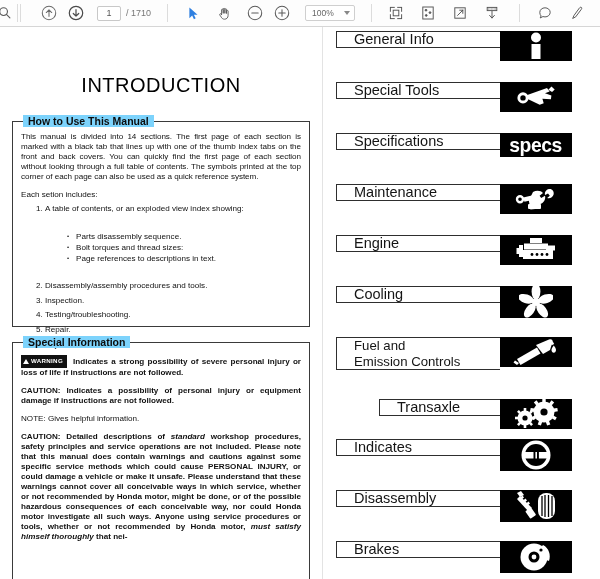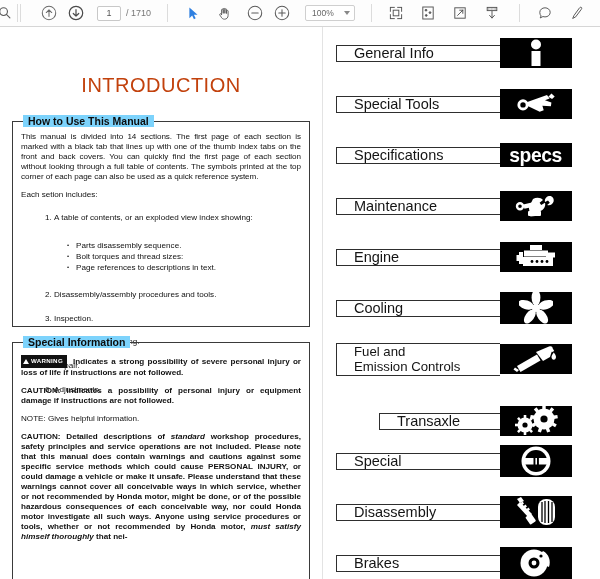--- a/index.html
+++ b/index.html
@@ -91,21 +91,21 @@
     width: 322px;
     height: 552px;
     background: #ffffff;
     border-right: 1px solid #e3e3e3;
     overflow: hidden;
   }
   #doc-title {
     text-align: center;
     font-size: 20px;
     letter-spacing: 0.5px;
-    color: #c2410c;
+    color: #000000;
     margin-top: 47px;
     font-family: "Liberation Sans", sans-serif;
   }
 
   .panel {
     position: relative;
     margin: 0 12px;
     border: 1px solid #3a3a3a;
     box-sizing: border-box;
     padding: 10px 8px 8px 8px;
@@ -132,21 +132,21 @@
     font-family: "Liberation Sans", sans-serif;
     margin: 0;
   }
   .tight { letter-spacing: -0.05px; }
   .gap { height: 8px; }
 
   ol.numlist {
     margin: 0; padding: 0 0 0 20px;
     font-size: 8.1px; line-height: 10.8px; color: #111;
   }
-  ol.numlist > li { margin: 13px; }
+  ol.numlist > li { margin: 4px; }
   ul.bullets {
     list-style: none;
     margin: 16px; padding: 0 0 0 10px;
     font-size: 8.1px; line-height: 10.8px;
   }
   ul.bullets > li::before {
     content: "\2022";
     font-size: 6px;
     margin-right: 7px;
     vertical-align: middle;
@@ -184,21 +184,21 @@
     left: 330px; top: 0;
     width: 270px;
     height: 552px;
   }
   .tab {
     position: absolute;
     left: 6px;
     width: 236px;
     height: 44px;
     display: flex;
-    align-items: center;
+    align-items: flex-start;
     box-sizing: border-box;
   }
   .tab-label {
     flex: 1;
     border: 1px solid #2e2e2e;
     border-right: none;
     background: #fff;
     display: flex;
     align-items: center;
     padding-left: 17px;
@@ -553,21 +553,21 @@
                 <rect x="-1.7" y="-13.8" width="3.4" height="4" transform="rotate(320)"></rect>
               </g>
               <circle r="3.6" fill="#000"></circle>
             </g>
           </g>
         </svg>
       </div>
     </div>
 
     <div class="tab" style="top:412px;">
-      <div class="tab-label">Special</div>
+      <div class="tab-label">Indicates</div>
       <div class="tab-icon">
         <svg width="34" height="32" viewBox="0 0 34 32">
           <circle cx="17" cy="16" r="14.5" fill="#fff"></circle>
           <circle cx="17" cy="16" r="11" fill="#000"></circle>
           <rect x="5" y="13" width="24" height="6.5" fill="#fff"></rect>
           <rect x="14.5" y="11" width="1.9" height="10.5" fill="#000"></rect>
           <rect x="18" y="11" width="1.9" height="10.5" fill="#000"></rect>
         </svg>
       </div>
     </div>

